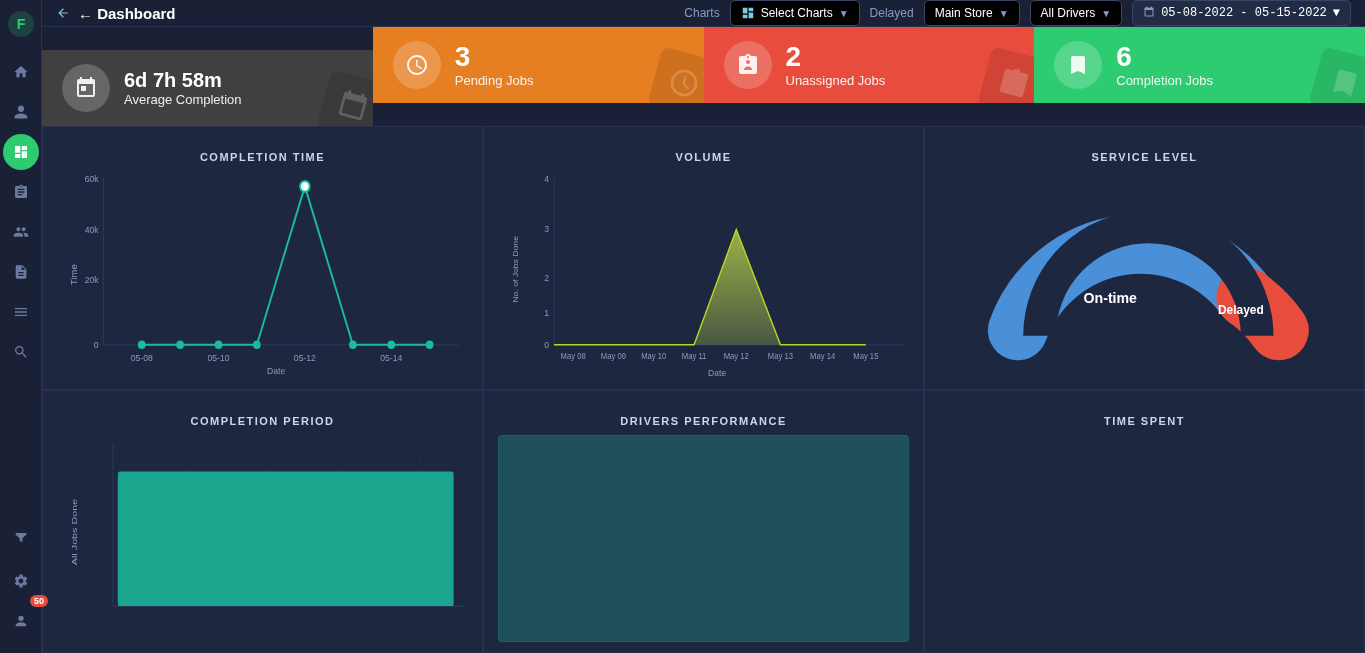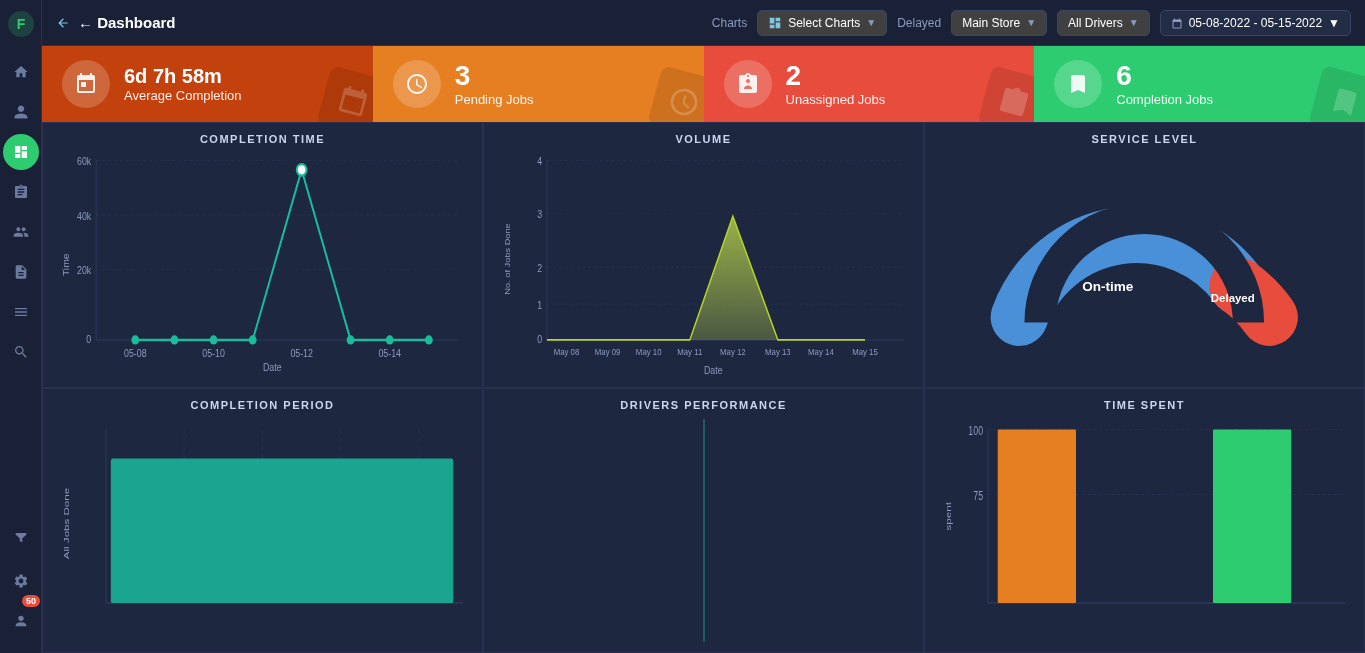--- a/index.html
+++ b/index.html
@@ -38,21 +38,21 @@
       font-size: 16px;
     }
     .sidebar-icon.active {
       background: #2ecc71;
       color: #fff;
       border-radius: 50%;
     }
     .sidebar-badge {
       position: absolute;
       bottom: 46px;
-      left: 22px;
+      left: 30px;
       background: #e74c3c;
       color: #fff;
       font-size: 9px;
       border-radius: 10px;
       padding: 1px 4px;
       font-weight: bold;
     }
 
     
     .main {
@@ -62,21 +62,21 @@
       overflow: hidden;
     }
 
     
     .header {
       background: #1a2035;
       padding: 8px 14px;
       display: flex;
       align-items: center;
       border-bottom: 1px solid #2a3050;
-      height: 46px;
+      height: 27px;
       flex-shrink: 0;
     }
     .header-back {
       display: flex;
       align-items: center;
       color: #7ec8e3;
       font-size: 13px;
       cursor: pointer;
       margin-right: 8px;
     }
@@ -89,21 +89,21 @@
     .header-right {
       display: flex;
       align-items: center;
       gap: 10px;
     }
     .header-label {
       color: #8a9bbf;
       font-size: 12px;
     }
     .header-select {
-      background: #404040;
+      background: #000000;
       border: 1px solid #3a4565;
       color: #fff;
       border-radius: 5px;
       padding: 5px 10px;
       font-size: 12px;
       display: flex;
       align-items: center;
       cursor: pointer;
       gap: 6px;
     }
@@ -112,42 +112,43 @@
       font-size: 10px;
     }
     .date-range {
       background: #232c45;
       border: 1px solid #3a4565;
       color: #fff;
       border-radius: 5px;
       padding: 5px 10px;
       font-size: 12px;
       display: flex;
-      align-items: flex-end;
+      align-items: flex-start;
       gap: 6px;
       cursor: pointer;
+      font-family: Liberation Mono, monospace;
     }
 
     
     .stats-row {
       display: grid;
       grid-template-columns: 1fr 1fr 1fr 1fr;
       gap: 0;
       flex-shrink: 0;
     }
     .stat-card {
       padding: 16px 20px;
       display: flex;
       align-items: center;
       gap: 14px;
       position: relative;
       overflow: hidden;
       height: 76px;
     }
-    .stat-card.teal { background: #c2410c; }
+    .stat-card.teal { background: #404040; margin-top: 23px; }
     .stat-card.orange { background: #e67e22; }
     .stat-card.red { background: #e74c3c; }
     .stat-card.green { background: #2ecc71; }
 
     .stat-icon-wrap {
       width: 48px;
       height: 48px;
       border-radius: 50%;
       background: rgba(255,255,255,0.2);
       display: flex;
@@ -187,38 +188,38 @@
       flex: 1;
       display: grid;
       grid-template-columns: 1fr 1fr 1fr;
       grid-template-rows: 1fr 1fr;
       gap: 0;
       overflow: hidden;
     }
     .chart-panel {
       background: #1e2740;
       border: 1px solid #2a3050;
-      padding: 10px 14px 6px;
+      padding: 24px 14px 6px;
       display: flex;
       flex-direction: column;
       overflow: hidden;
-      align-items: center;
     }
     .chart-title {
       text-align: center;
       font-size: 11px;
       font-weight: 600;
       letter-spacing: 1.5px;
       color: #c8d6f0;
       margin-bottom: 4px;
       text-transform: uppercase;
     }
     .chart-body {
       flex: 1;
       position: relative;
+      margin-left: 8px;
     }
 
     
     .gauge-container {
       display: flex;
       justify-content: center;
       align-items: center;
       height: 100%;
     }
   </style>
@@ -528,34 +529,16 @@
     <div class="chart-panel">
       <div class="chart-title">DRIVERS PERFORMANCE</div>
       <div class="chart-body" style="background:#2dd4bf22; border:1px solid #1abc9c44; border-radius:4px; margin:4px 0;">
 
         <div style="width:100%;height:100%;background:rgba(26,188,156,0.15);border-radius:3px;"></div>
       </div>
     </div>
 
     <div class="chart-panel">
       <div class="chart-title">TIME SPENT</div>
-      <div class="chart-body">
-        <svg viewBox="0 0 420 160" preserveAspectRatio="none" style="width:100%;height:100%;">
-
-          <line x1="50" y1="10" x2="50" y2="130" stroke="#2a3a5e" stroke-width="1"></line>
-          <line x1="50" y1="130" x2="415" y2="130" stroke="#2a3a5e" stroke-width="1"></line>
-          <line x1="50" y1="10" x2="415" y2="10" stroke="#2a3a5e" stroke-width="0.5" stroke-dasharray="3,3"></line>
-          <line x1="50" y1="55" x2="415" y2="55" stroke="#2a3a5e" stroke-width="0.5" stroke-dasharray="3,3"></line>
-
-          <text x="45" y="14" fill="#8a9bbf" font-size="9" text-anchor="end">100</text>
-          <text x="45" y="59" fill="#8a9bbf" font-size="9" text-anchor="end">75</text>
-
-          <text x="12" y="70" fill="#8a9bbf" font-size="8" transform="rotate(-90,12,70)" text-anchor="middle">spent</text>
-
-          <rect x="60" y="10" width="80" height="120" fill="#e67e22" rx="1"></rect>
-
-          <rect x="280" y="10" width="80" height="120" fill="#2ecc71" rx="1"></rect>
-        </svg>
-      </div>
     </div>
 
   </div>
 </div>
 
 </body></html>

